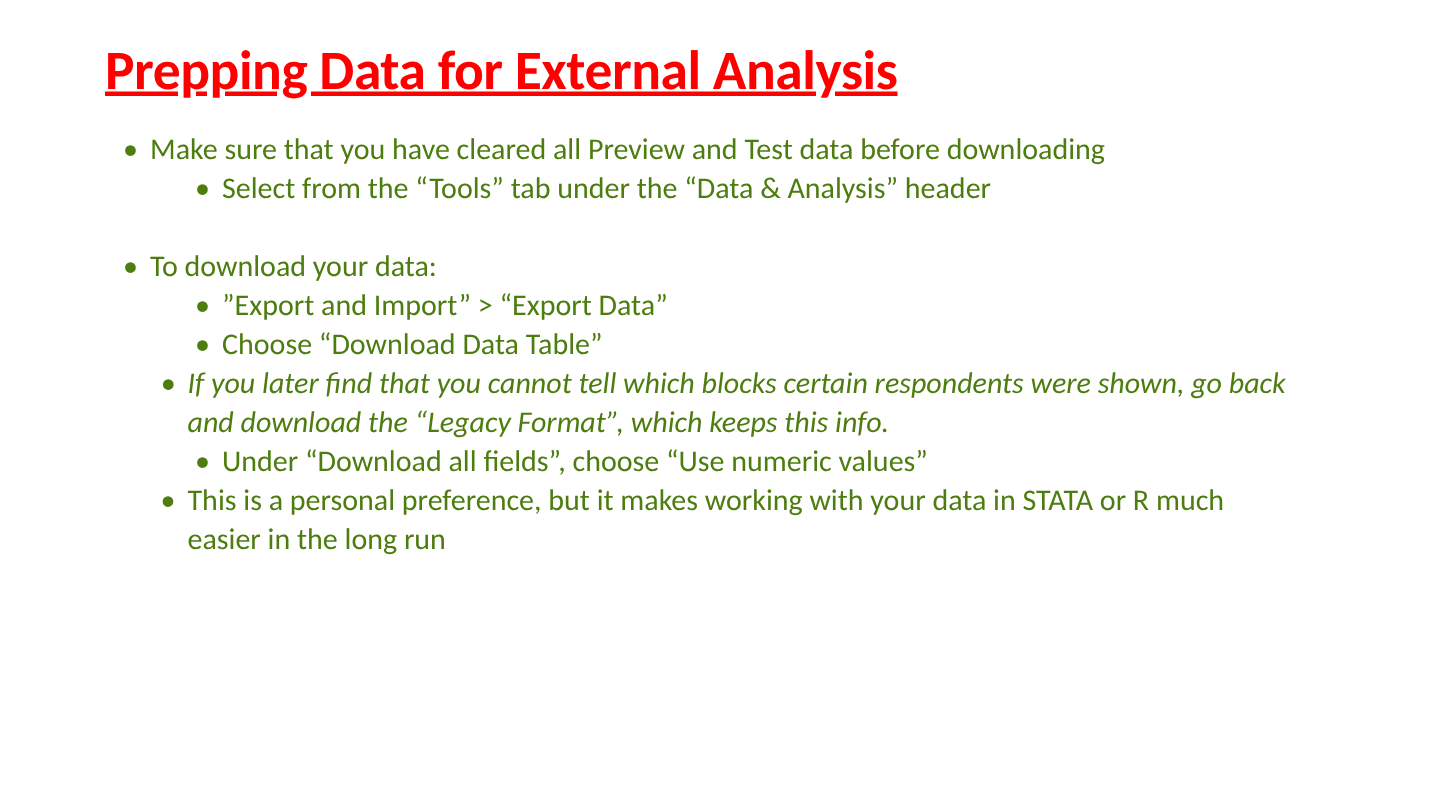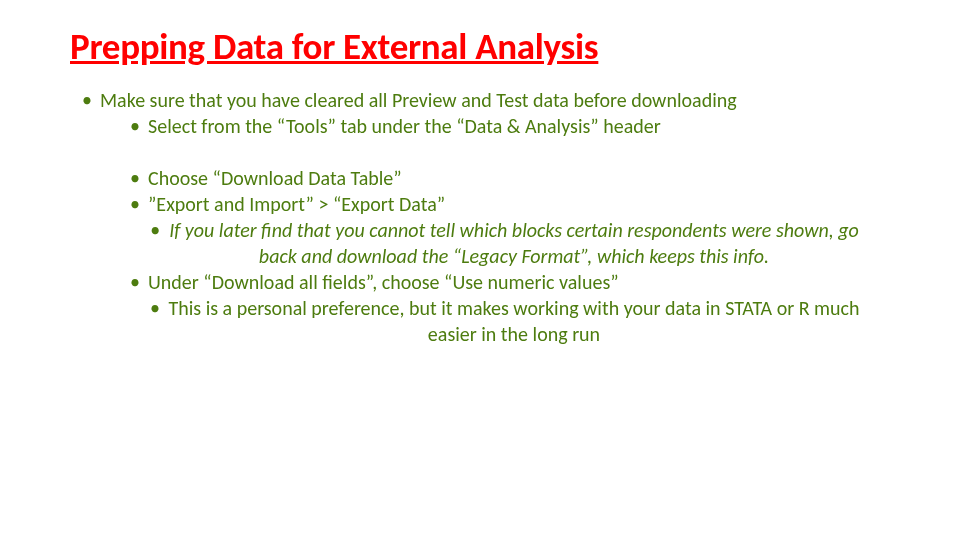--- a/index.html
+++ b/index.html
@@ -36,37 +36,38 @@
   }
   li::before {
     content: "•";
     position: absolute;
     left: -18px;
     top: 0;
   }
   
   .lvl1 { margin-left: 30px; padding-left: 0; }
   .lvl2 { margin-left: 78px; padding-left: 0; }
-  .lvl3 { margin-left: 98px; padding-left: 0; text-align: center; }
+  .lvl3 { margin-left: 55px; padding-left: 0; }
   .italic { font-style: italic; }
   .spacer { height: 26px; }
 </style>
 </head>
 <body>
 
 <div class="slide">
   <h1 class="title">Prepping Data for External Analysis</h1>
 
   <ul>
     <li class="lvl1">Make sure that you have cleared all Preview and Test data before downloading</li>
     <li class="lvl2">Select from the “Tools” tab under the “Data &amp; Analysis” header</li>
   </ul>
 
   <div class="spacer"></div>
 
   <ul>
+    <li class="lvl1">To download your data:</li>
+    <li class="lvl2">”Export and Import” &gt; “Export Data”</li>
     <li class="lvl2">Choose “Download Data Table”</li>
-    <li class="lvl2">”Export and Import” &gt; “Export Data”</li>
     <li class="lvl3 italic">If you later find that you cannot tell which blocks certain respondents were shown, go back and download the “Legacy Format”, which keeps this info.</li>
     <li class="lvl2">Under “Download all fields”, choose “Use numeric values”</li>
     <li class="lvl3">This is a personal preference, but it makes working with your data in STATA or R much easier in the long run</li>
   </ul>
 </div>
 
 </body></html>

